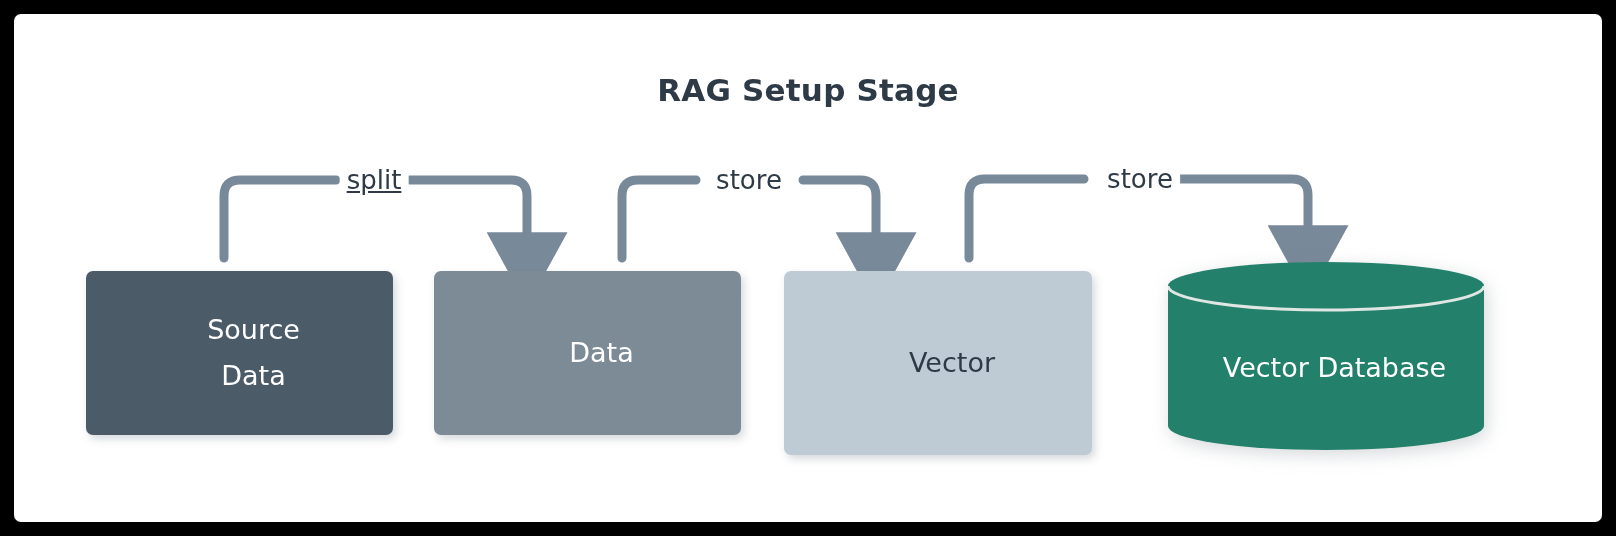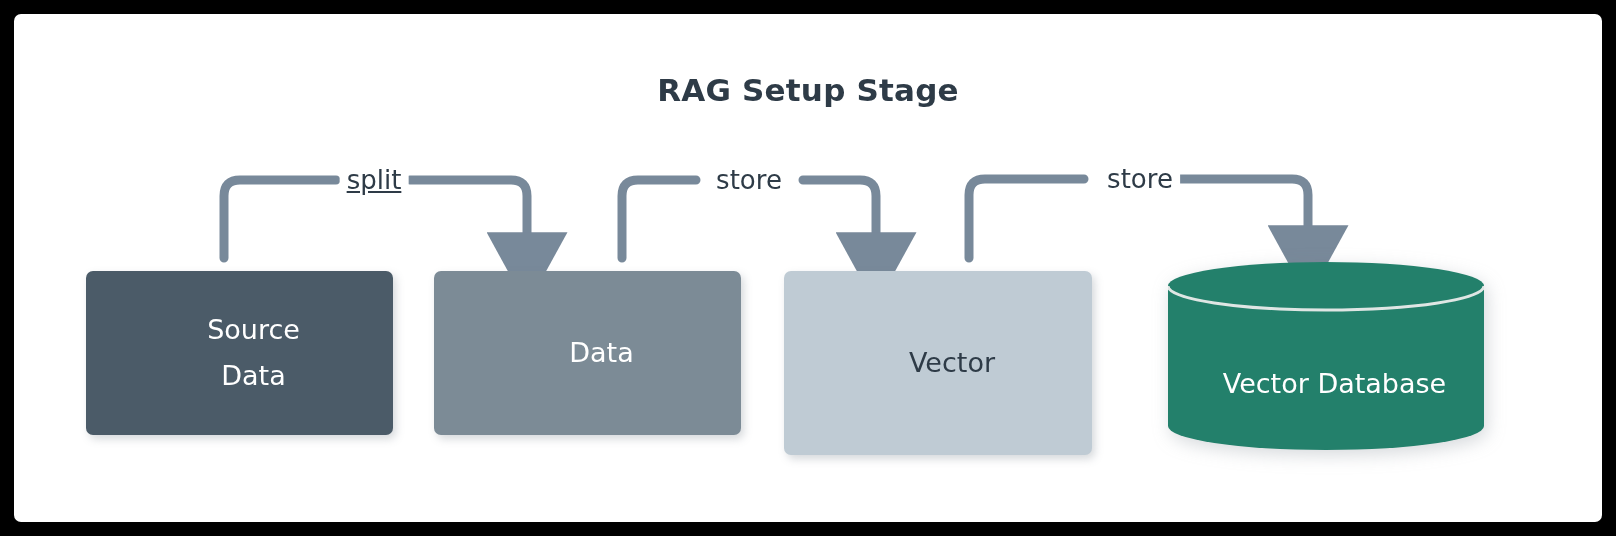--- a/index.html
+++ b/index.html
@@ -89,21 +89,21 @@
     position: absolute;
     left: 1154px;
     top: 248px;
     width: 316px;
     height: 188px;
     filter: drop-shadow(3px 5px 9px rgba(120, 130, 140, 0.30));
   }
   #cylinder-label {
     position: absolute;
     left: 1154px;
-    top: 264px;
+    top: 248px;
     width: 316px;
     height: 188px;
     display: flex;
     align-items: center;
     justify-content: center;
     font-size: 27px;
     color: #ffffff;
     padding-top: 22px;
     box-sizing: border-box;
     font-family: "DejaVu Sans", sans-serif;

